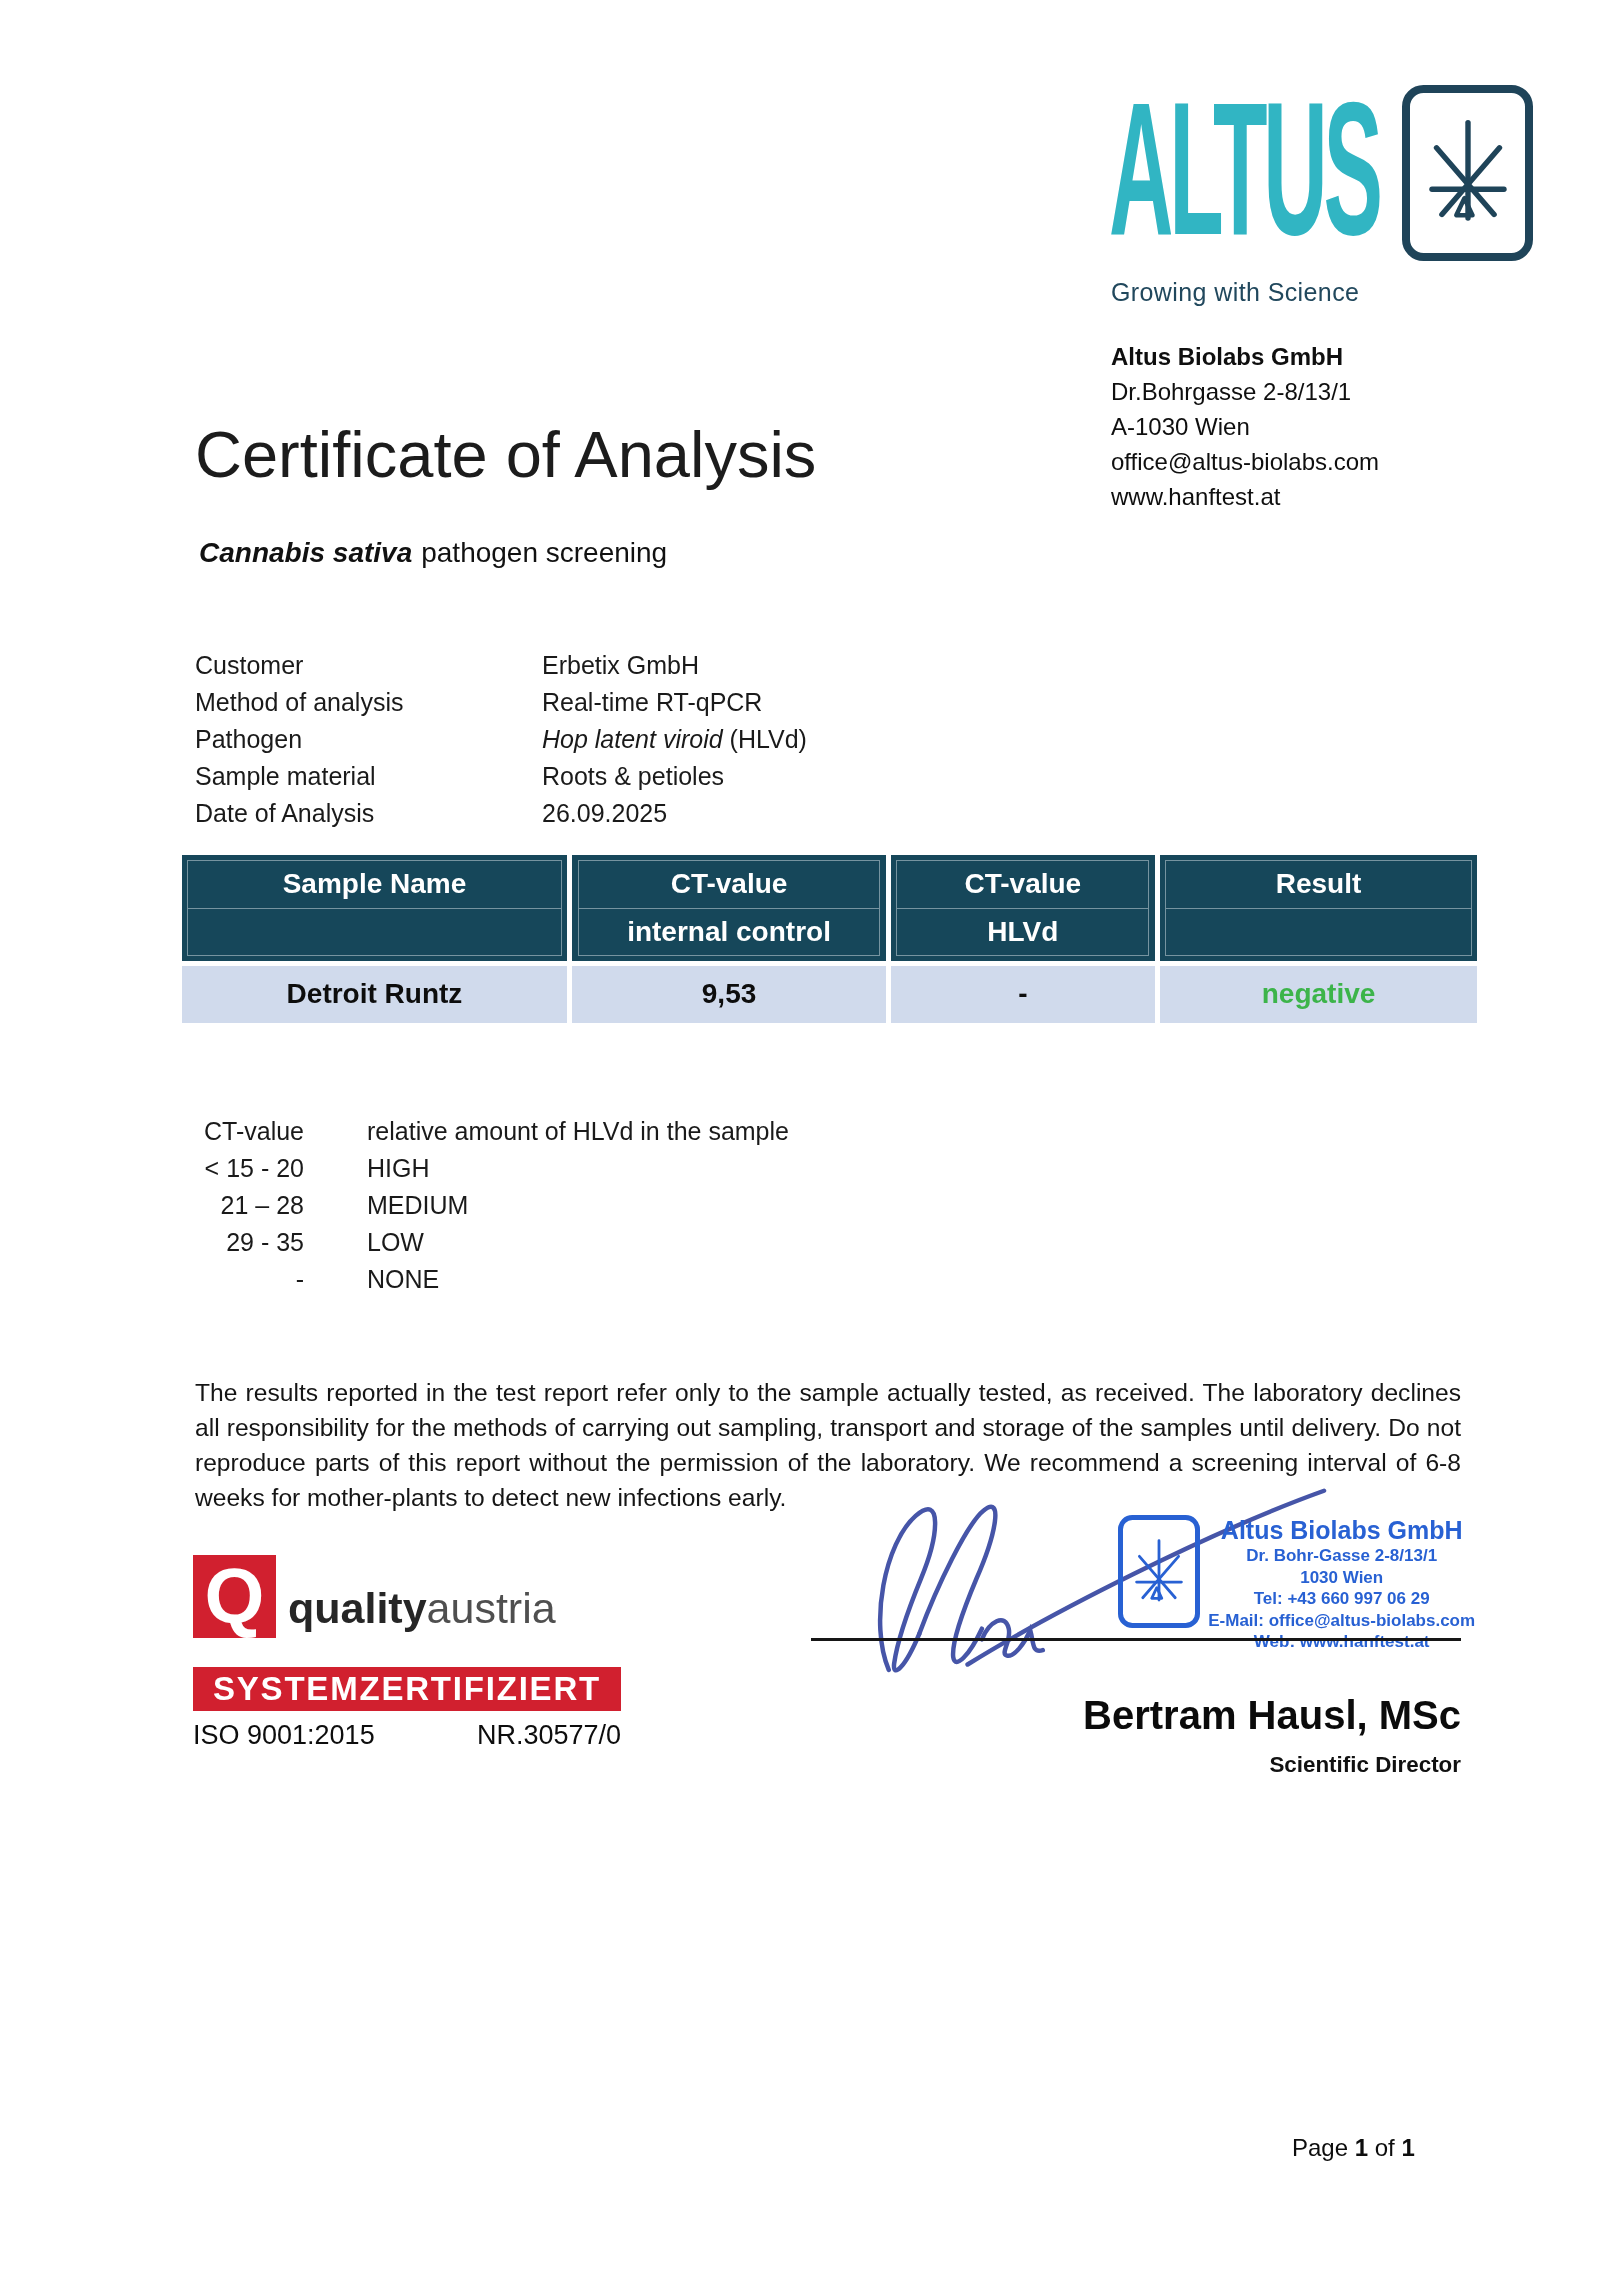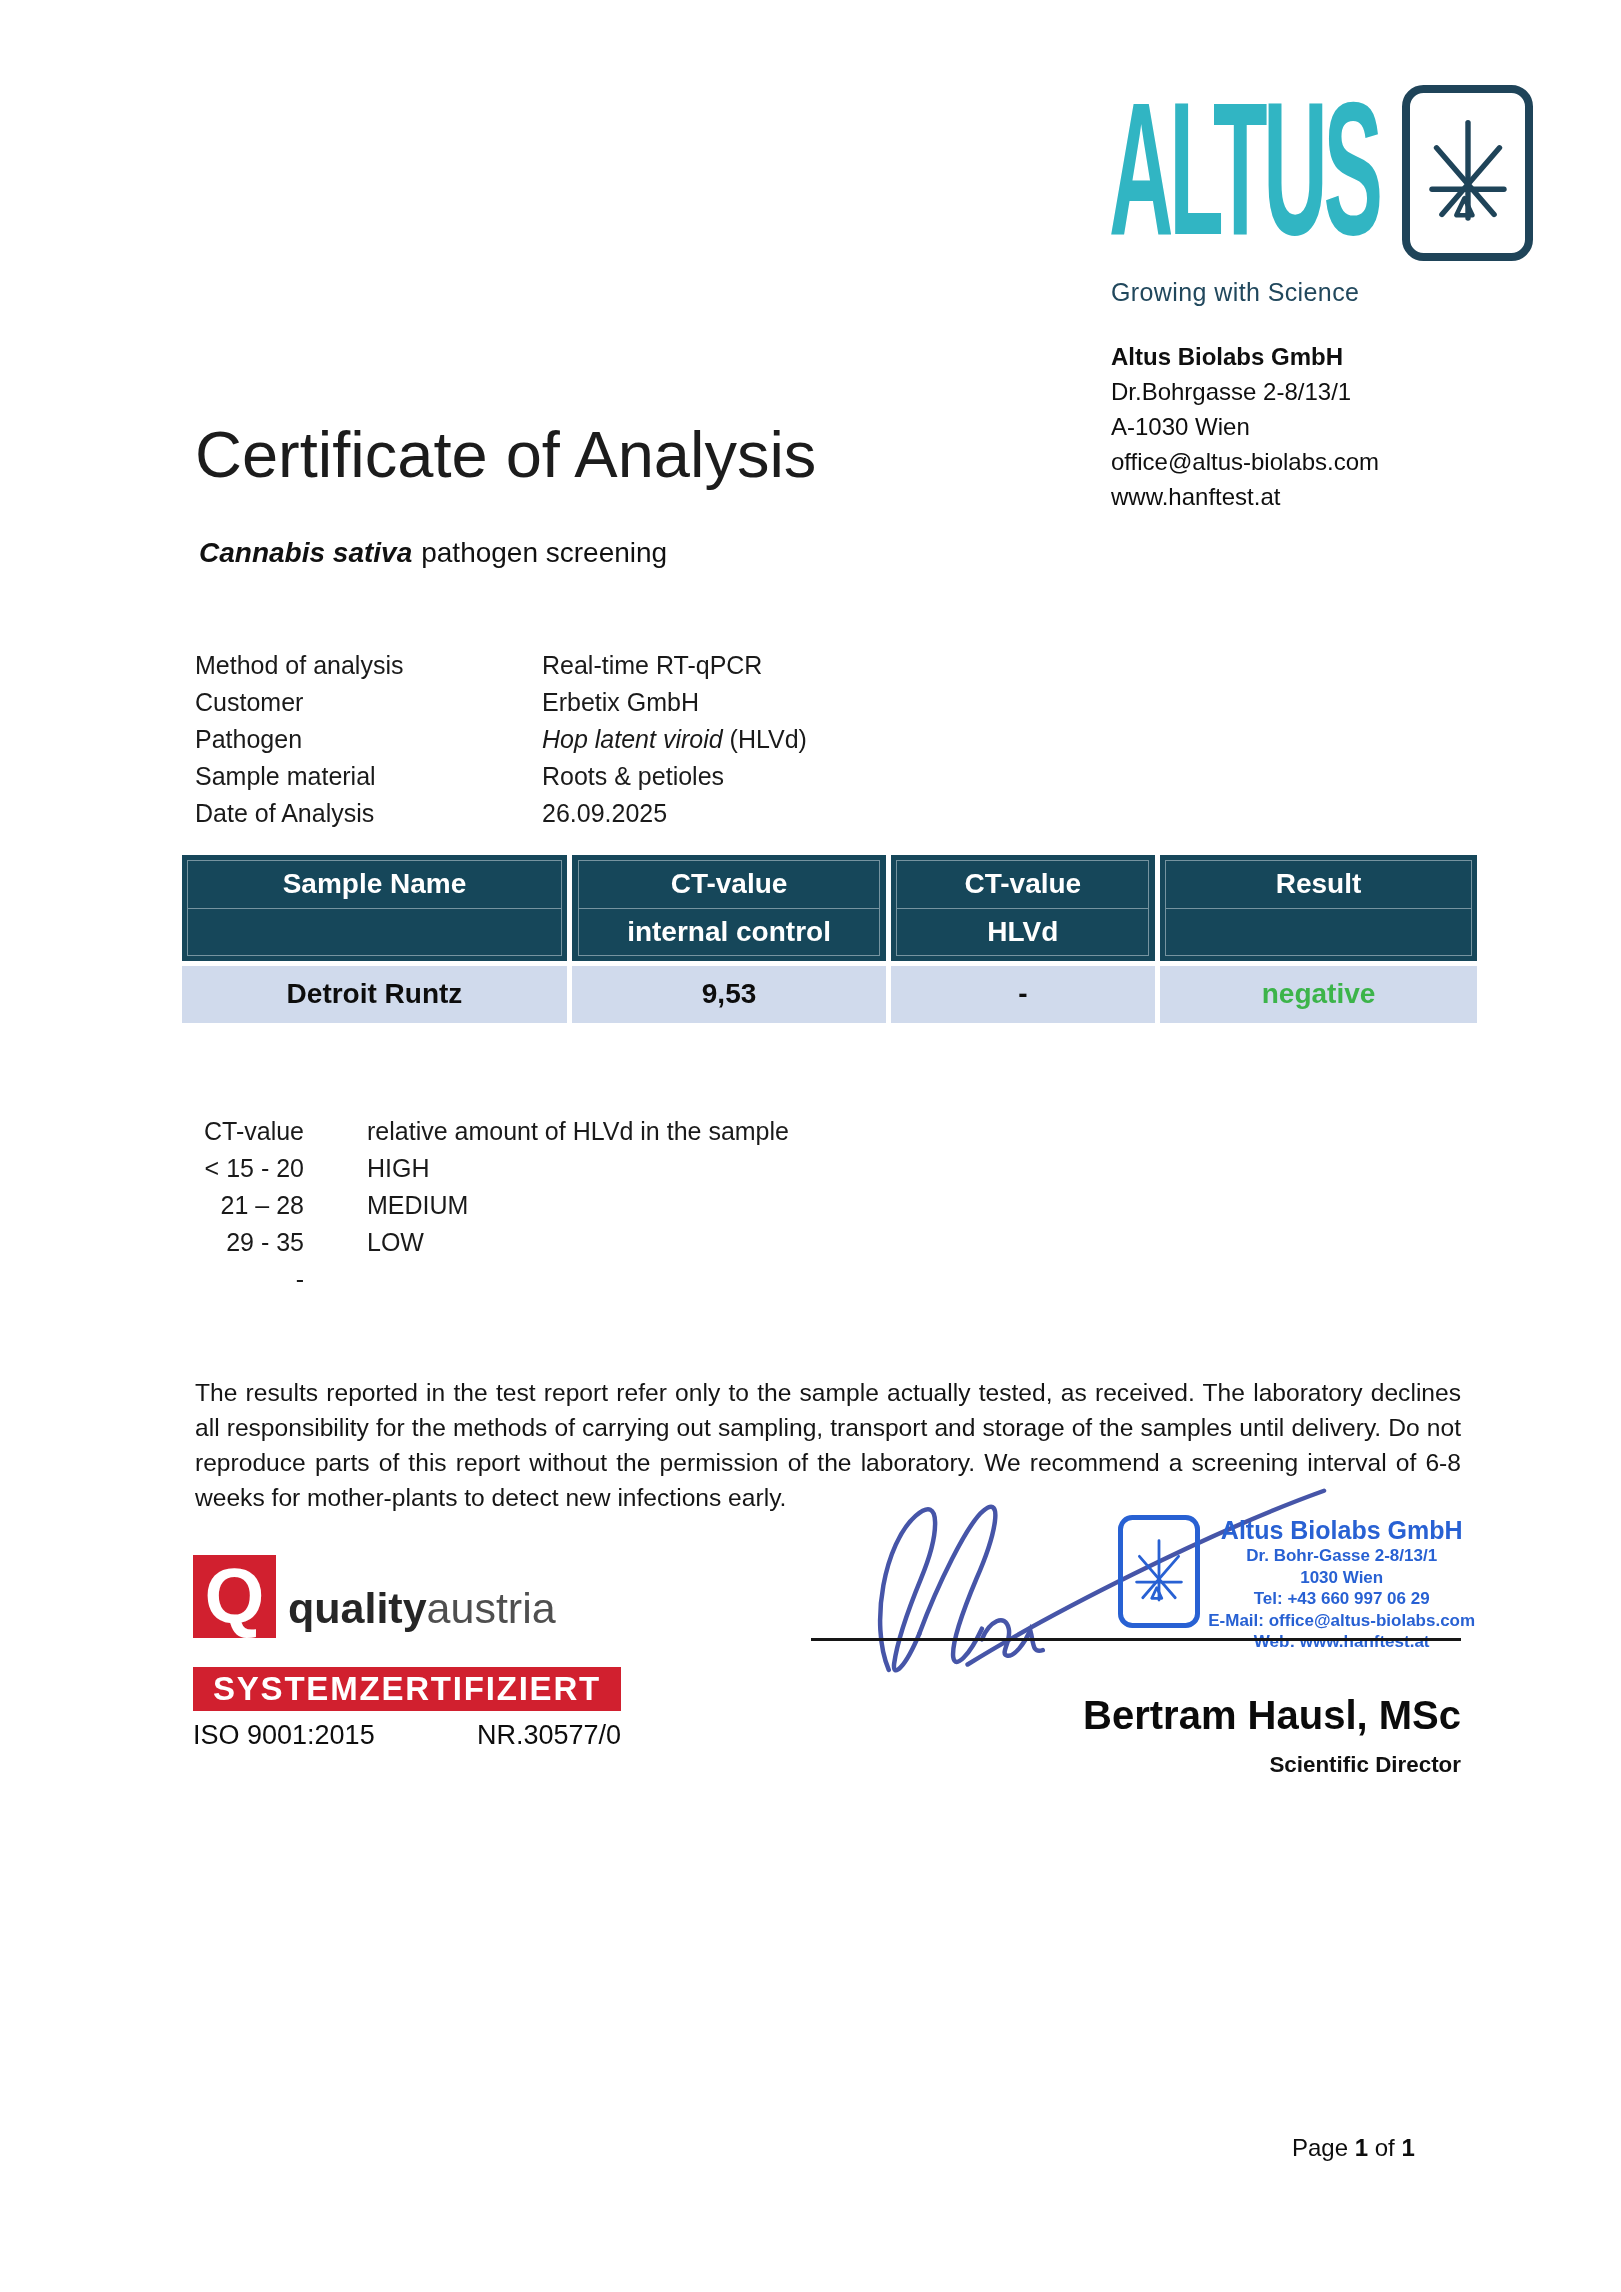--- a/index.html
+++ b/index.html
@@ -111,26 +111,26 @@
     <div>www.hanftest.at</div>
   </div>
 
   <div class="doc-title">Certificate of Analysis</div>
   <div class="doc-subtitle">
     <span class="it">Cannabis sativa</span><span class="rest">pathogen screening</span>
   </div>
 
   <div class="info">
     <div class="info-row">
+      <div class="info-label">Customer</div>
+      <div class="info-value"><span>Erbetix GmbH</span></div>
+    </div>
+    <div class="info-row">
       <div class="info-label">Method of analysis</div>
       <div class="info-value"><span>Real-time RT-qPCR</span></div>
-    </div>
-    <div class="info-row">
-      <div class="info-label">Customer</div>
-      <div class="info-value"><span>Erbetix GmbH</span></div>
     </div>
     <div class="info-row">
       <div class="info-label">Pathogen</div>
       <div class="info-value"><span class="it">Hop latent viroid</span><span> (HLVd)</span></div>
     </div>
     <div class="info-row">
       <div class="info-label">Sample material</div>
       <div class="info-value"><span>Roots &amp; petioles</span></div>
     </div>
     <div class="info-row">
@@ -173,20 +173,21 @@
   <div class="legend">
     <div class="c1">CT-value</div>
     <div class="c2">relative amount of HLVd in the sample</div>
     <div class="c1">&lt; 15 - 20</div>
     <div class="c2">HIGH</div>
     <div class="c1">21 – 28</div>
     <div class="c2">MEDIUM</div>
     <div class="c1">29 - 35</div>
     <div class="c2">LOW</div>
     <div class="c1">-</div>
+    <div class="c2">NONE</div>
   </div>
 
   <div class="disclaimer">The results reported in the test report refer only to the sample actually tested, as received. The laboratory declines all responsibility for the methods of carrying out sampling, transport and storage of the samples until delivery. Do not reproduce parts of this report without the permission of the laboratory. We recommend a screening interval of 6-8 weeks for mother-plants to detect new infections early.</div>
 
   <div class="qa">
     <div class="qa-top">
       <div class="qa-q">Q</div>
       <div class="qa-brand"><span class="b">quality</span><span class="l">austria</span></div>
     </div>
     <div class="qa-bar">SYSTEMZERTIFIZIERT</div>

